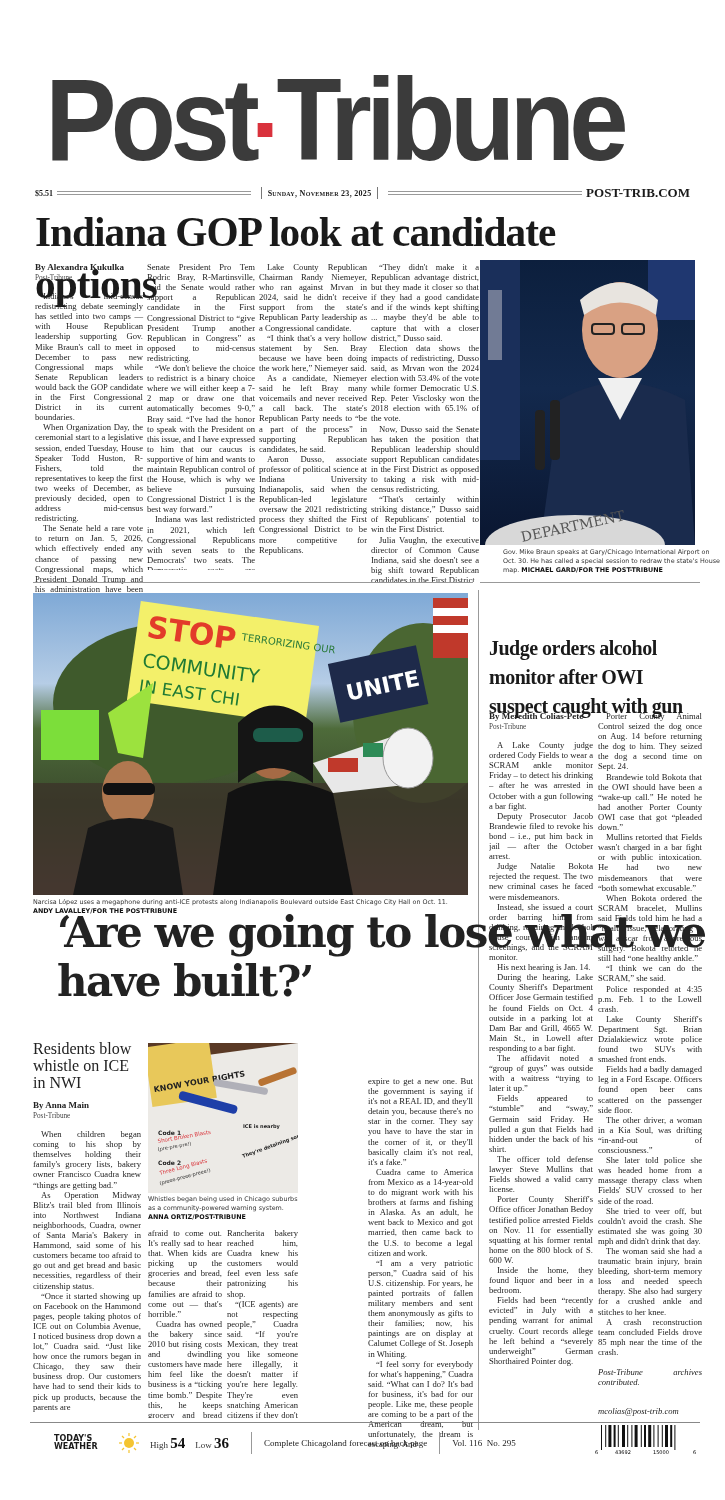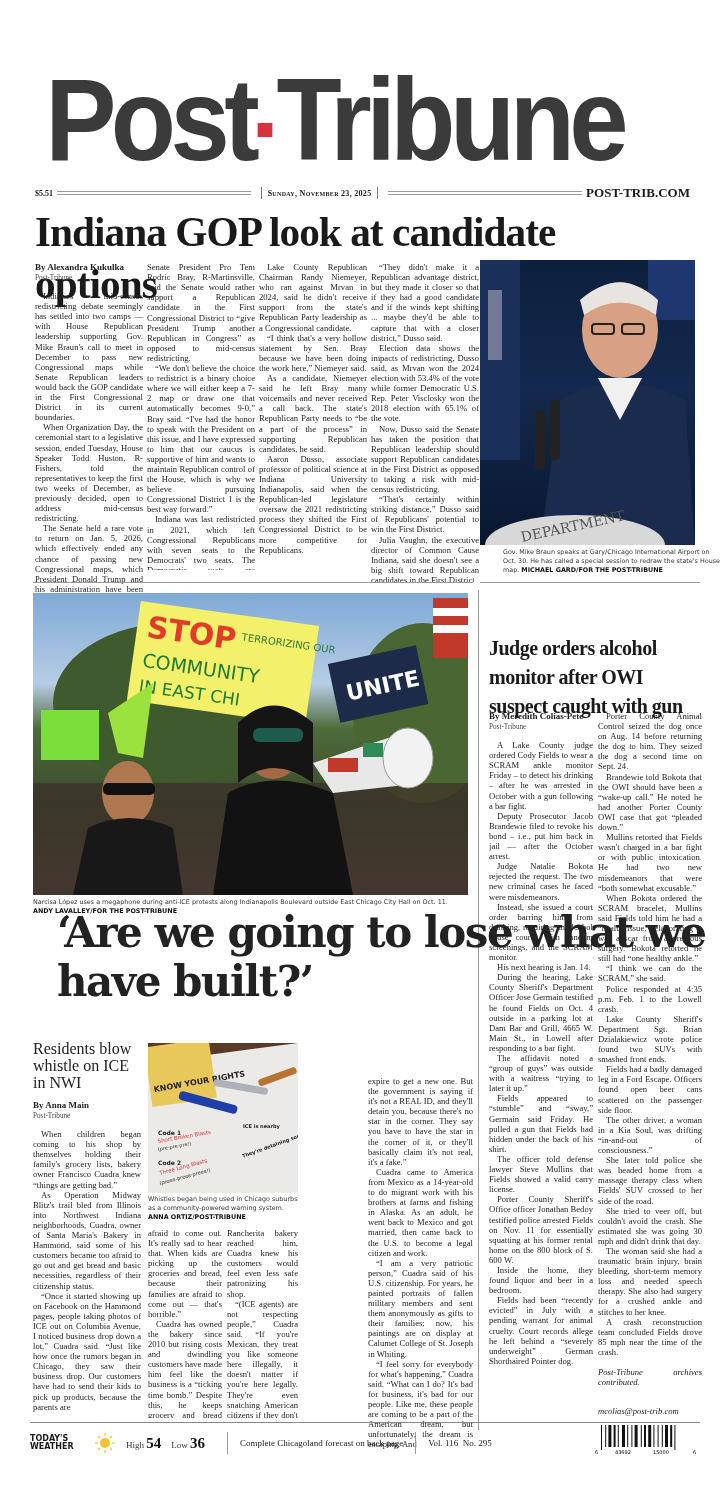--- a/index.html
+++ b/index.html
@@ -29,21 +29,21 @@
   .hrule { position: absolute; height: 1px; background: #999; }
   .vrule { position: absolute; width: 1px; background: #999; }
 
   .photo { position: absolute; overflow: hidden; }
 
   .story2-head { position: absolute; left: 489px; top: 590px; width: 210px; font-family: "Liberation Serif", serif; font-weight: 700; font-size: 20px; line-height: 29px; letter-spacing: -0.5px; margin-top: 44px; }
   .story3-head { position: absolute; left: 33px; top: 908px; width: 670px; font-family: "DejaVu Serif", serif; font-size: 42px; line-height: 49px; letter-spacing: -1.5px; color: #222; margin-left: 24px; }
   .story3-deck { position: absolute; left: 33px; top: 1040px; width: 110px; font-family: "Liberation Serif", serif; font-size: 16px; line-height: 17px; color: #222; }
 
   .footer { position: absolute; left: 30px; top: 1428px; width: 670px; height: 30px; display: flex; align-items: center; font-family: "Liberation Serif", serif; font-size: 9px; }
-  .weather-label { font-family: "DejaVu Sans", sans-serif; font-weight: 700; font-size: 8px; line-height: 8px; width: 60px; }
+  .weather-label { font-family: "DejaVu Sans", sans-serif; font-weight: 700; font-size: 8px; line-height: 8px; width: 60px; margin-left: 24px; }
   .sun { width: 22px; height: 22px; margin: 0 10px 0 4px; }
   .temp { margin-right: 10px; color: #333; }
   .temp b { font-size: 15px; font-weight: 700; color: #111; }
   .footer .fsep { width: 1px; height: 22px; background: #999; margin: 0 12px; }
   .barcode { position: absolute; left: 595px; top: 1425px; width: 105px; height: 30px; }
 </style>
 </head>
 <body>
 
 <div class="masthead">

